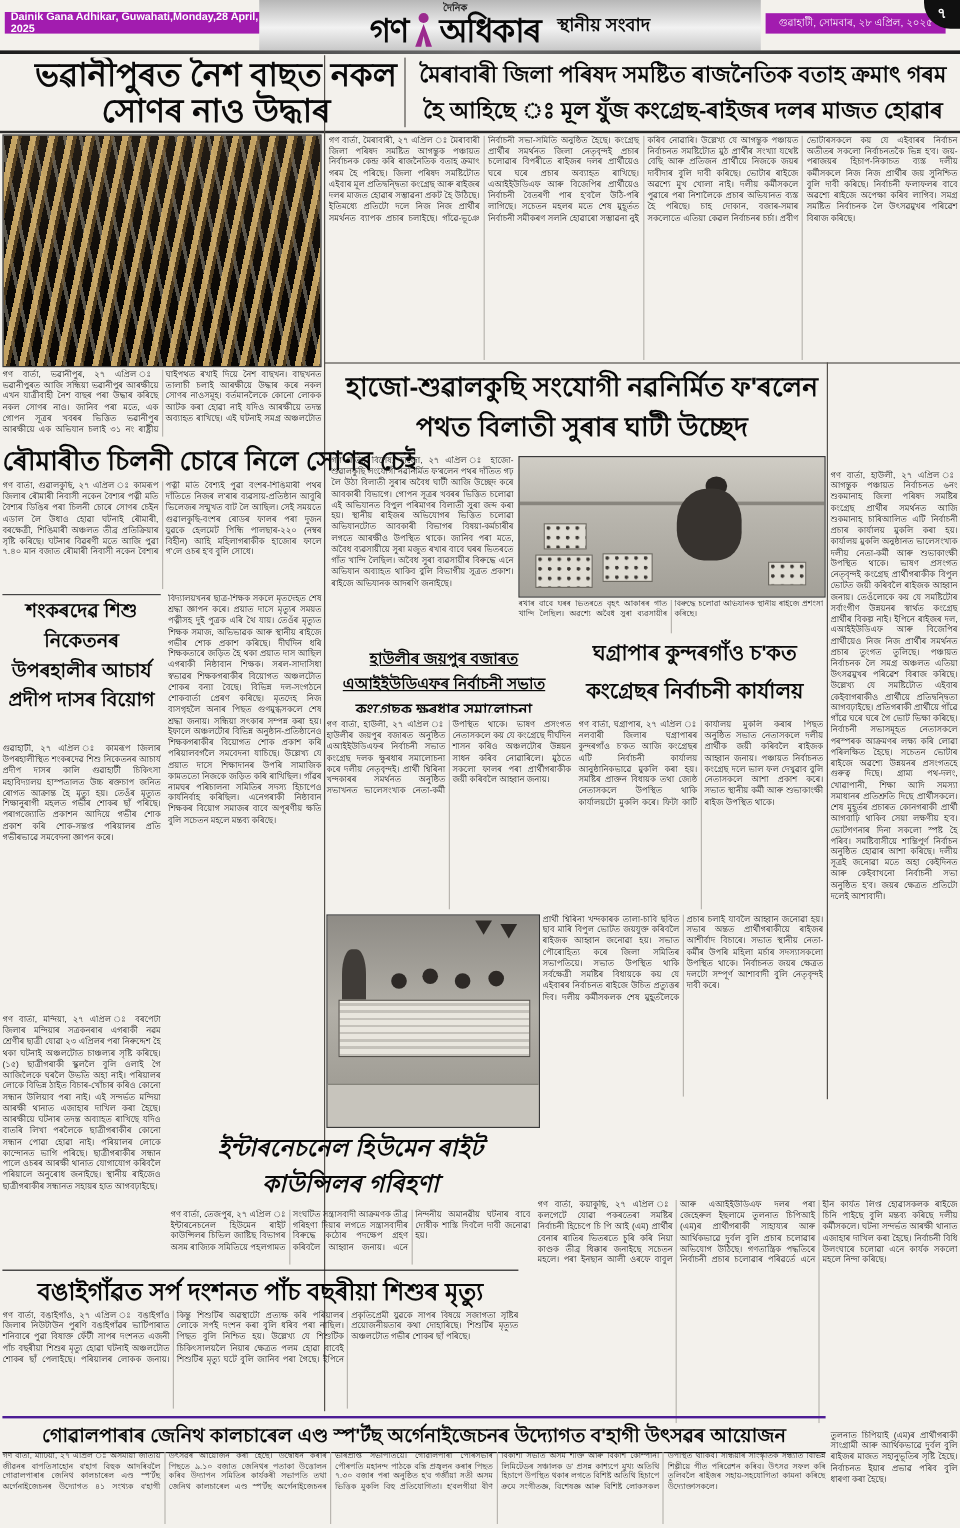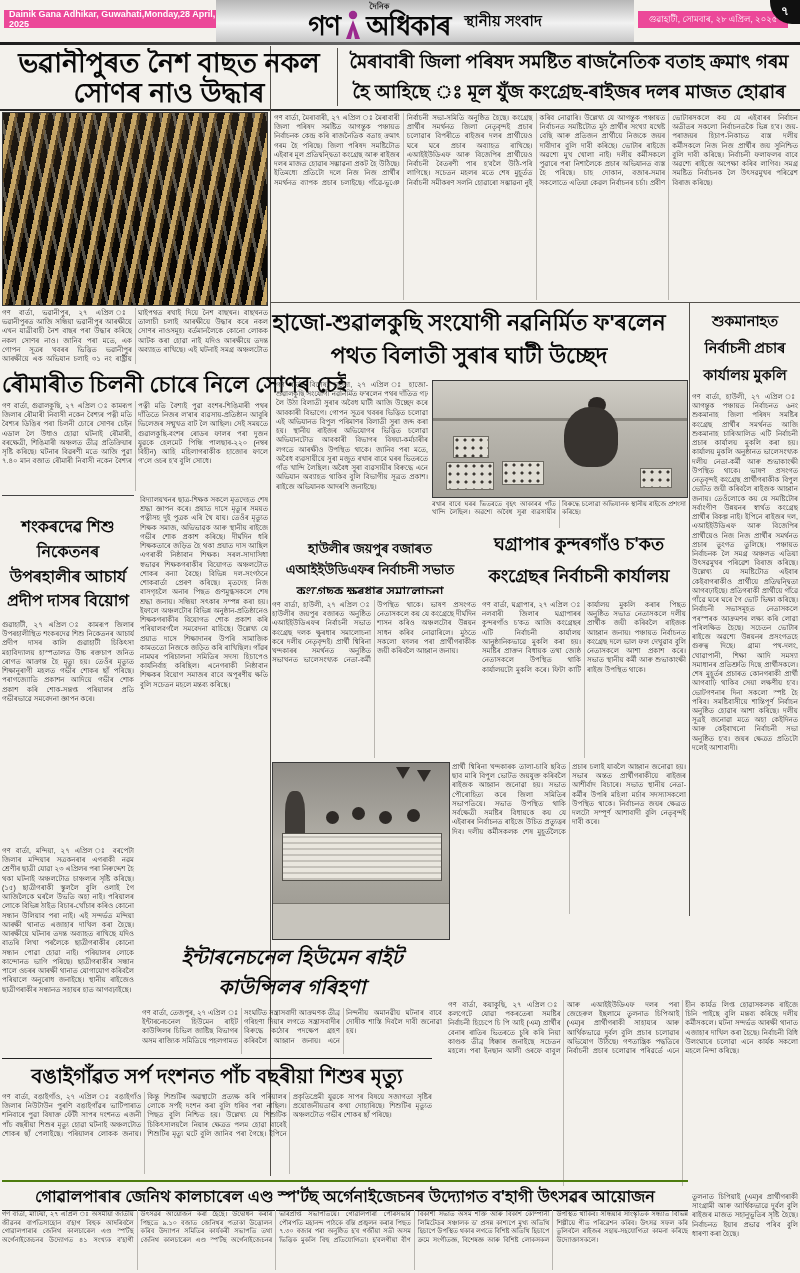--- a/index.html
+++ b/index.html
@@ -1,20 +1,20 @@
 <!DOCTYPE html>
 <html><head>
 <meta charset="utf-8">
 <style>
   html,body{margin:0;padding:0;}
   #page{position:relative;width:800px;height:1273px;background:#f3f1ec;overflow:hidden;
         font-family:"Liberation Sans",sans-serif;color:#141414;}
   .abs{position:absolute;}
   
-  .mast-bar{background:#ec4899;color:#fff;display:flex;align-items:center;overflow:hidden;}
+  .mast-bar{background:#a21caf;color:#fff;display:flex;align-items:center;overflow:hidden;}
   .mast-left{left:4px;top:10px;width:208px;height:18px;font-size:9px;font-weight:bold;padding:0 5px;}
   .mast-right{left:638px;top:11px;width:150px;height:17px;font-size:8.5px;justify-content:center;}
   .mast-center{left:216px;top:0;width:418px;height:42px;
     background:linear-gradient(180deg,#b7b7b7,#f2f2f2 55%,#c8c8c8);
     display:flex;align-items:center;justify-content:center;gap:14px;}
   .logo-row{display:flex;align-items:flex-end;gap:3px;position:relative;padding-top:8px;}
   .logo-word{font-size:27px;font-weight:900;line-height:0.95;color:#080808;letter-spacing:-1px;}
   .logo-dainik{position:absolute;top:-2px;left:50%;transform:translateX(-50%);font-size:8px;font-weight:bold;color:#222;}
   .tagline{font-size:15px;font-weight:900;color:#0a0a0a;}
   .corner{right:0;top:0;width:30px;height:24px;background:#101010;border-bottom-left-radius:22px;
@@ -76,54 +76,53 @@
   <div class="abs mast-bar mast-right">গুৱাহাটী, সোমবাৰ, ২৮ এপ্ৰিল, ২০২৫</div>
   <div class="abs corner">৭</div>
   <div class="abs mast-rule"></div>
 
   <div class="abs rule-h" style="left:0;top:109px;width:800px;"></div>
   <div class="abs rule-v" style="left:270px;top:46px;height:1130px;"></div>
   <div class="abs rule-v" style="left:337px;top:48px;height:58px;"></div>
   <div class="abs rule-v" style="left:689px;top:302px;height:614px;"></div>
   <div class="abs" style="left:270px;top:302px;width:530px;height:1px;background:#55524c;"></div>
 
-  <div class="abs hl" style="left:3px;top:48px;width:332px;height:62px;font-size:27px;line-height:1.12;">ভৱানীপুৰত নৈশ বাছত নকল সোণৰ নাও উদ্ধাৰ</div>
+  <div class="abs hl" style="left:14px;top:48px;width:332px;height:62px;font-size:27px;line-height:1.12;">ভৱানীপুৰত নৈশ বাছত নকল সোণৰ নাও উদ্ধাৰ</div>
   <div class="abs hl" style="left:342px;top:47px;width:454px;height:62px;font-size:18.5px;line-height:1.6;">মৈৰাবাৰী জিলা পৰিষদ সমষ্টিত ৰাজনৈতিক বতাহ ক্ৰমাৎ গৰম হৈ আহিছে ঃ মূল যুঁজ কংগ্ৰেছ-ৰাইজৰ দলৰ মাজত হোৱাৰ সম্ভাৱনা</div>
 
   <div class="abs photo photo-gold" style="left:2px;top:112px;width:264px;height:192px;"></div>
   <div class="abs bt cols2" style="left:2px;top:308px;width:266px;height:56px;">গণ বাৰ্তা, ভৱানীপুৰ, ২৭ এপ্ৰিল ঃ ভৱানীপুৰত আজি সন্ধিয়া ভৱানীপুৰ আৰক্ষীয়ে এখন যাত্ৰীবাহী নৈশ বাছৰ পৰা উদ্ধাৰ কৰিছে নকল সোণৰ নাও। জানিব পৰা মতে, এক গোপন সূত্ৰৰ খবৰৰ ভিত্তিত ভৱানীপুৰ আৰক্ষীয়ে এক অভিযান চলাই ৩১ নং ৰাষ্ট্ৰীয় ঘাইপথত ৰখাই দিয়ে নৈশ বাছখন। বাছখনত তালাচী চলাই আৰক্ষীয়ে উদ্ধাৰ কৰে নকল সোণৰ নাওসমূহ। বৰ্তমানলৈকে কোনো লোকক আটক কৰা হোৱা নাই যদিও আৰক্ষীয়ে তদন্ত অব্যাহত ৰাখিছে। এই ঘটনাই সমগ্ৰ অঞ্চলটোত তীব্ৰ চাঞ্চল্যৰ সৃষ্টি কৰিছে। হাউলীত উঠিছিল নৈশ বাছখনত।</div>
 
   <div class="abs bt cols4" style="left:274px;top:113px;width:524px;height:187px;">গণ বাৰ্তা, মৈৰাবাৰী, ২৭ এপ্ৰিল ঃ মৈৰাবাৰী জিলা পৰিষদ সমষ্টিত আগন্তুক পঞ্চায়ত নিৰ্বাচনক কেন্দ্ৰ কৰি ৰাজনৈতিক বতাহ ক্ৰমাৎ গৰম হৈ পৰিছে। জিলা পৰিষদ সমষ্টিটোত এইবাৰ মূল প্ৰতিদ্বন্দ্বিতা কংগ্ৰেছ আৰু ৰাইজৰ দলৰ মাজত হোৱাৰ সম্ভাৱনা প্ৰকট হৈ উঠিছে। ইতিমধ্যে প্ৰতিটো দলে নিজ নিজ প্ৰাৰ্থীৰ সমৰ্থনত ব্যাপক প্ৰচাৰ চলাইছে। গাঁৱে-ভূঞে নিৰ্বাচনী সভা-সমিতি অনুষ্ঠিত হৈছে। কংগ্ৰেছ প্ৰাৰ্থীৰ সমৰ্থনত জিলা নেতৃবৃন্দই প্ৰচাৰ চলোৱাৰ বিপৰীতে ৰাইজৰ দলৰ প্ৰাৰ্থীয়েও ঘৰে ঘৰে প্ৰচাৰ অব্যাহত ৰাখিছে। এআইইউডিএফ আৰু বিজেপিৰ প্ৰাৰ্থীয়েও নিৰ্বাচনী বৈতৰণী পাৰ হ'বলৈ উঠি-পৰি লাগিছে। সচেতন মহলৰ মতে শেষ মুহূৰ্তত নিৰ্বাচনী সমীকৰণ সলনি হোৱাৰো সম্ভাৱনা নুই কৰিব নোৱাৰি। উল্লেখ্য যে আগন্তুক পঞ্চায়ত নিৰ্বাচনত সমষ্টিটোত মুঠ প্ৰাৰ্থীৰ সংখ্যা যথেষ্ট বেছি আৰু প্ৰতিজন প্ৰাৰ্থীয়ে নিজকে জয়ৰ দাবীদাৰ বুলি দাবী কৰিছে। ভোটাৰ ৰাইজে অৱশ্যে মুখ খোলা নাই। দলীয় কৰ্মীসকলে পুৱাৰে পৰা নিশালৈকে প্ৰচাৰ অভিযানত ব্যস্ত হৈ পৰিছে। চাহ দোকান, বজাৰ-সমাৰ সকলোতে এতিয়া কেৱল নিৰ্বাচনৰ চৰ্চা। প্ৰবীণ ভোটাৰসকলে কয় যে এইবাৰৰ নিৰ্বাচন অতীতৰ সকলো নিৰ্বাচনতকৈ ভিন্ন হ'ব। জয়-পৰাজয়ৰ হিচাপ-নিকাচত ব্যস্ত দলীয় কৰ্মীসকলে নিজ নিজ প্ৰাৰ্থীৰ জয় সুনিশ্চিত বুলি দাবী কৰিছে। নিৰ্বাচনী ফলাফলৰ বাবে অৱশ্যে ৰাইজে অপেক্ষা কৰিব লাগিব। সমগ্ৰ সমষ্টিত নিৰ্বাচনক লৈ উৎসৱমুখৰ পৰিৱেশ বিৰাজ কৰিছে।</div>
 
   <div class="abs hl" style="left:2px;top:367px;width:344px;height:31px;font-size:22px;white-space:nowrap;">ৰৌমাৰীত চিলনী চোৰে নিলে সোণৰ চেইন</div>
   <div class="abs bt cols2" style="left:2px;top:401px;width:266px;height:90px;">গণ বাৰ্তা, গুৱালকুছি, ২৭ এপ্ৰিল ঃ কামৰূপ জিলাৰ ৰৌমাৰী নিবাসী নকেন বৈশ্যৰ পত্নী মতি বৈশ্যৰ ডিঙিৰ পৰা চিলনী চোৰে সোণৰ চেইন এডাল লৈ উধাও হোৱা ঘটনাই ৰৌমাৰী, বৰক্ষেত্ৰী, শিঙিমাৰী অঞ্চলত তীব্ৰ প্ৰতিক্ৰিয়াৰ সৃষ্টি কৰিছে। ঘটনাৰ বিৱৰণী মতে আজি পুৱা ৭.৪০ মান বজাত ৰৌমাৰী নিবাসী নকেন বৈশ্যৰ পত্নী মতি বৈশ্যই পুৱা বংশৰ-শিঙিমাৰী পথৰ দাঁতিতে নিজৰ ল'ৰাৰ ব্যৱসায়-প্ৰতিষ্ঠান আবুৰি ভিলেজৰ সন্মুখত বাট লৈ আছিল। সেই সময়তে গুৱালকুছি-বংশৰ ৰোডৰ ফালৰ পৰা দুজন যুৱকে হেলমেট পিন্ধি পালছাৰ-২২০ (নম্বৰ বিহীন) আহি মহিলাগৰাকীক হাজোৰ ফালে গ'লে ওচৰ হ'ব বুলি সোধে।</div>
 
-  <div class="abs hl" style="left:2px;top:495px;width:132px;height:122px;font-size:16px;line-height:1.55;border-top:1px solid #444;padding-top:19px;">শংকৰদেৱ শিশু নিকেতনৰ উপৰহালীৰ আচাৰ্য প্ৰদীপ দাসৰ বিয়োগ</div>
+  <div class="abs hl" style="left:2px;top:495px;width:132px;height:122px;font-size:16px;line-height:1.55;border-top:1px solid #444;padding-top:2px;">শংকৰদেৱ শিশু নিকেতনৰ উপৰহালীৰ আচাৰ্য প্ৰদীপ দাসৰ বিয়োগ</div>
   <div class="abs bt" style="left:2px;top:620px;width:132px;height:134px;">গুৱাহাটী, ২৭ এপ্ৰিল ঃ কামৰূপ জিলাৰ উপৰহালীস্থিত শংকৰদেৱ শিশু নিকেতনৰ আচাৰ্য প্ৰদীপ দাসৰ কালি গুৱাহাটী চিকিৎসা মহাবিদ্যালয় হাস্পতালত উচ্চ ৰক্তচাপ জনিত ৰোগত আক্ৰান্ত হৈ মৃত্যু হয়। তেওঁৰ মৃত্যুত শিক্ষানুৰাগী মহলত গভীৰ শোকৰ ছাঁ পৰিছে। পৰাগজ্যোতি প্ৰকাশন আদিয়ে গভীৰ শোক প্ৰকাশ কৰি শোক-সন্তপ্ত পৰিয়ালৰ প্ৰতি গভীৰভাৱে সমবেদনা জ্ঞাপন কৰে।</div>
   <div class="abs bt" style="left:140px;top:495px;width:128px;height:443px;">বিদ্যালয়খনৰ ছাত্ৰ-শিক্ষক সকলে মৃতদেহত শেষ শ্ৰদ্ধা জ্ঞাপন কৰে। প্ৰয়াত দাসে মৃত্যুৰ সময়ত পত্নীসহ দুই পুত্ৰক এৰি থৈ যায়। তেওঁৰ মৃত্যুত শিক্ষক সমাজ, অভিভাৱক আৰু স্থানীয় ৰাইজে গভীৰ শোক প্ৰকাশ কৰিছে। দীৰ্ঘদিন ধৰি শিক্ষকতাৰে জড়িত হৈ থকা প্ৰয়াত দাস আছিল এগৰাকী নিষ্ঠাবান শিক্ষক। সৰল-সাদাসিধা স্বভাৱৰ শিক্ষকগৰাকীৰ বিয়োগত অঞ্চলটোত শোকৰ বন্যা বৈছে। বিভিন্ন দল-সংগঠনে শোকবাৰ্তা প্ৰেৰণ কৰিছে। মৃতদেহ নিজ বাসগৃহলৈ অনাৰ পিছত গুণমুগ্ধসকলে শেষ শ্ৰদ্ধা জনায়। সন্ধিয়া সৎকাৰ সম্পন্ন কৰা হয়। ইফালে অঞ্চলটোৰ বিভিন্ন অনুষ্ঠান-প্ৰতিষ্ঠানেও শিক্ষকগৰাকীৰ বিয়োগত শোক প্ৰকাশ কৰি পৰিয়ালবৰ্গলৈ সমবেদনা যাচিছে। উল্লেখ্য যে প্ৰয়াত দাসে শিক্ষাদানৰ উপৰি সামাজিক কামততো নিজকে জড়িত কৰি ৰাখিছিল। গাঁৱৰ নামঘৰ পৰিচালনা সমিতিৰ সদস্য হিচাপেও কাৰ্যনিৰ্বাহ কৰিছিল। এনেগৰাকী নিষ্ঠাবান শিক্ষকৰ বিয়োগ সমাজৰ বাবে অপূৰণীয় ক্ষতি বুলি সচেতন মহলে মন্তব্য কৰিছে।</div>
 
   <div class="abs bt" style="left:2px;top:846px;width:132px;height:206px;">গণ বাৰ্তা, মন্দিয়া, ২৭ এপ্ৰিল ঃ বৰপেটা জিলাৰ মন্দিয়াৰ সত্ৰকনৰাৰ এগৰাকী নৱম শ্ৰেণীৰ ছাত্ৰী যোৱা ২৩ এপ্ৰিলৰ পৰা নিৰুদ্দেশ হৈ থকা ঘটনাই অঞ্চলটোত চাঞ্চল্যৰ সৃষ্টি কৰিছে। (১৫) ছাত্ৰীগৰাকী স্কুললৈ বুলি ওলাই গৈ আজিলৈকে ঘৰলৈ উভতি অহা নাই। পৰিয়ালৰ লোকে বিভিন্ন ঠাইত বিচাৰ-খোঁচাৰ কৰিও কোনো সন্ধান উলিয়াব পৰা নাই। এই সন্দৰ্ভত মন্দিয়া আৰক্ষী থানাত এজাহাৰ দাখিল কৰা হৈছে। আৰক্ষীয়ে ঘটনাৰ তদন্ত অব্যাহত ৰাখিছে যদিও বাতৰি লিখা পৰলৈকে ছাত্ৰীগৰাকীৰ কোনো সন্ধান পোৱা হোৱা নাই। পৰিয়ালৰ লোকে কান্দোনত ভাগি পৰিছে। ছাত্ৰীগৰাকীৰ সন্ধান পালে ওচৰৰ আৰক্ষী থানাত যোগাযোগ কৰিবলৈ পৰিয়ালে অনুৰোধ জনাইছে। স্থানীয় ৰাইজেও ছাত্ৰীগৰাকীৰ সন্ধানত সহায়ৰ হাত আগবঢ়াইছে।</div>
 
-  <div class="abs hl" style="left:264px;top:306px;width:410px;height:66px;font-size:22px;line-height:1.5;">হাজো-শুৱালকুছি সংযোগী নৱনিৰ্মিত ফ'ৰলেন পথত বিলাতী সুৰাৰ ঘাটী উচ্ছেদ</div>
+  <div class="abs hl" style="left:280px;top:306px;width:410px;height:66px;font-size:22px;line-height:1.5;">হাজো-শুৱালকুছি সংযোগী নৱনিৰ্মিত ফ'ৰলেন পথত বিলাতী সুৰাৰ ঘাটী উচ্ছেদ</div>
   <div class="abs bt" style="left:276px;top:380px;width:152px;height:216px;">গণ বাৰ্তা, বিশেষ, হাজো, ২৭ এপ্ৰিল ঃ হাজো-শুৱালকুছি সংযোগী নৱনিৰ্মিত ফ'ৰলেন পথৰ দাঁতিত গঢ় লৈ উঠা বিলাতী সুৰাৰ অবৈধ ঘাটী আজি উচ্ছেদ কৰে আবকাৰী বিভাগে। গোপন সূত্ৰৰ খবৰৰ ভিত্তিত চলোৱা এই অভিযানত বিপুল পৰিমাণৰ বিলাতী সুৰা জব্দ কৰা হয়। স্থানীয় ৰাইজৰ অভিযোগৰ ভিত্তিত চলোৱা অভিযানটোত আবকাৰী বিভাগৰ বিষয়া-কৰ্মচাৰীৰ লগতে আৰক্ষীও উপস্থিত থাকে। জানিব পৰা মতে, অবৈধ ব্যৱসায়ীয়ে সুৰা মজুত ৰখাৰ বাবে ঘৰৰ ভিতৰতে গাঁত খান্দি লৈছিল। অবৈধ সুৰা ব্যৱসায়ীৰ বিৰুদ্ধে এনে অভিযান অব্যাহত থাকিব বুলি বিভাগীয় সূত্ৰত প্ৰকাশ। ৰাইজে অভিযানক আদৰণি জনাইছে।</div>
   <div class="abs photo photo-liquor" style="left:432px;top:380px;width:254px;height:116px;">
     <div class="lp-wall"></div>
     <div class="lp-person-head"></div>
     <div class="lp-person"></div>
     <div class="lp-box" style="left:5%;bottom:6%;width:46px;height:26px;"></div>
     <div class="lp-box" style="left:27%;bottom:10%;width:40px;height:22px;"></div>
     <div class="lp-box" style="left:8%;bottom:34%;width:34px;height:20px;"></div>
     <div class="lp-box" style="right:6%;bottom:8%;width:30px;height:18px;"></div>
   </div>
   <div class="abs cap cols2" style="left:432px;top:500px;width:254px;height:28px;">ৰখাৰ বাবে ঘৰৰ ভিতৰতে বৃহৎ আকাৰৰ গাঁত খান্দি লৈছিল। অৱশ্যে অবৈধ সুৰা ব্যৱসায়ীৰ বিৰুদ্ধে চলোৱা অভিযানক স্থানীয় ৰাইজে প্ৰশংসা কৰিছে।</div>
 
-  <div class="abs hl" style="left:692px;top:308px;width:106px;height:82px;font-size:14.5px;line-height:1.85;">শুকমানাহত নিৰ্বাচনী প্ৰচাৰ কাৰ্যালয় মুকলি</div>
   <div class="abs bt" style="left:692px;top:392px;width:106px;height:520px;">গণ বাৰ্তা, হাউলী, ২৭ এপ্ৰিল ঃ আগন্তুক পঞ্চায়ত নিৰ্বাচনত ৬নং শুকমানাহ জিলা পৰিষদ সমষ্টিৰ কংগ্ৰেছ প্ৰাৰ্থীৰ সমৰ্থনত আজি শুকমানাহ চাৰিআলিত এটি নিৰ্বাচনী প্ৰচাৰ কাৰ্যালয় মুকলি কৰা হয়। কাৰ্যালয় মুকলি অনুষ্ঠানত ভালেসংখ্যক দলীয় নেতা-কৰ্মী আৰু শুভাকাংক্ষী উপস্থিত থাকে। ভাষণ প্ৰসংগত নেতৃবৃন্দই কংগ্ৰেছ প্ৰাৰ্থীগৰাকীক বিপুল ভোটত জয়ী কৰিবলৈ ৰাইজক আহ্বান জনায়। তেওঁলোকে কয় যে সমষ্টিটোৰ সৰ্বাংগীণ উন্নয়নৰ স্বাৰ্থত কংগ্ৰেছ প্ৰাৰ্থীৰ বিকল্প নাই। ইপিনে ৰাইজৰ দল, এআইইউডিএফ আৰু বিজেপিৰ প্ৰাৰ্থীয়েও নিজ নিজ প্ৰাৰ্থীৰ সমৰ্থনত প্ৰচাৰ তুংগত তুলিছে। পঞ্চায়ত নিৰ্বাচনক লৈ সমগ্ৰ অঞ্চলত এতিয়া উৎসৱমুখৰ পৰিৱেশ বিৰাজ কৰিছে। উল্লেখ্য যে সমষ্টিটোত এইবাৰ কেইবাগৰাকীও প্ৰাৰ্থীয়ে প্ৰতিদ্বন্দ্বিতা আগবঢ়াইছে। প্ৰতিগৰাকী প্ৰাৰ্থীয়ে গাঁৱে গাঁৱে ঘৰে ঘৰে গৈ ভোট ভিক্ষা কৰিছে। নিৰ্বাচনী সভাসমূহত নেতাসকলে পৰস্পৰক আক্ৰমণৰ লক্ষ্য কৰি লোৱা পৰিলক্ষিত হৈছে। সচেতন ভোটাৰ ৰাইজে অৱশ্যে উন্নয়নৰ প্ৰসংগতহে গুৰুত্ব দিছে। গ্ৰাম্য পথ-দলং, খোৱাপানী, শিক্ষা আদি সমস্যা সমাধানৰ প্ৰতিশ্ৰুতি দিছে প্ৰাৰ্থীসকলে। শেষ মুহূৰ্তৰ প্ৰচাৰত কোনগৰাকী প্ৰাৰ্থী আগবাঢ়ি থাকিব সেয়া লক্ষণীয় হ'ব। ভোটগণনাৰ দিনা সকলো স্পষ্ট হৈ পৰিব। সমষ্টিবাসীয়ে শান্তিপূৰ্ণ নিৰ্বাচন অনুষ্ঠিত হোৱাৰ আশা কৰিছে। দলীয় সূত্ৰই জনোৱা মতে অহা কেইদিনত আৰু কেইবাখনো নিৰ্বাচনী সভা অনুষ্ঠিত হ'ব। জয়ৰ ক্ষেত্ৰত প্ৰতিটো দলেই আশাবাদী।</div>
 
-  <div class="abs hl" style="left:272px;top:538px;width:196px;height:56px;font-size:13px;line-height:1.65;">হাউলীৰ জয়পুৰ বজাৰত এআইইউডিএফৰ নিৰ্বাচনী সভাত কংগ্ৰেছক ক্ষুৰধাৰ সমালোচনা</div>
+  <div class="abs hl" style="left:272px;top:538px;width:196px;height:56px;font-size:13px;line-height:1.65;text-decoration:underline;">হাউলীৰ জয়পুৰ বজাৰত এআইইউডিএফৰ নিৰ্বাচনী সভাত কংগ্ৰেছক ক্ষুৰধাৰ সমালোচনা</div>
   <div class="abs hl" style="left:472px;top:528px;width:214px;height:70px;font-size:17.5px;line-height:1.85;">ঘগ্ৰাপাৰ কুন্দৰগাঁও চ'কত কংগ্ৰেছৰ নিৰ্বাচনী কাৰ্যালয় মুকলি</div>
   <div class="abs bt cols2" style="left:272px;top:600px;width:204px;height:158px;">গণ বাৰ্তা, হাউলী, ২৭ এপ্ৰিল ঃ হাউলীৰ জয়পুৰ বজাৰত অনুষ্ঠিত এআইইউডিএফৰ নিৰ্বাচনী সভাত কংগ্ৰেছ দলক ক্ষুৰধাৰ সমালোচনা কৰে দলীয় নেতৃবৃন্দই। প্ৰাৰ্থী শ্বিৰিনা খন্দকাৰৰ সমৰ্থনত অনুষ্ঠিত সভাখনত ভালেসংখ্যক নেতা-কৰ্মী উপস্থিত থাকে। ভাষণ প্ৰসংগত নেতাসকলে কয় যে কংগ্ৰেছে দীৰ্ঘদিন শাসন কৰিও অঞ্চলটোৰ উন্নয়ন সাধন কৰিব নোৱাৰিলে। মুঠতে সকলো ফালৰ পৰা প্ৰাৰ্থীগৰাকীক জয়ী কৰিবলৈ আহ্বান জনায়।</div>
   <div class="abs bt cols2" style="left:482px;top:600px;width:204px;height:158px;">গণ বাৰ্তা, ঘগ্ৰাপাৰ, ২৭ এপ্ৰিল ঃ নলবাৰী জিলাৰ ঘগ্ৰাপাৰৰ কুন্দৰগাঁও চ'কত আজি কংগ্ৰেছৰ এটি নিৰ্বাচনী কাৰ্যালয় আনুষ্ঠানিকভাৱে মুকলি কৰা হয়। সমষ্টিৰ প্ৰাক্তন বিধায়ক তথা জ্যেষ্ঠ নেতাসকলে উপস্থিত থাকি কাৰ্যালয়টো মুকলি কৰে। ফিটা কাটি কাৰ্যালয় মুকলি কৰাৰ পিছত অনুষ্ঠিত সভাত নেতাসকলে দলীয় প্ৰাৰ্থীক জয়ী কৰিবলৈ ৰাইজক আহ্বান জনায়। পঞ্চায়ত নিৰ্বাচনত কংগ্ৰেছ দলে ভাল ফল দেখুৱাব বুলি নেতাসকলে আশা প্ৰকাশ কৰে। সভাত স্থানীয় কৰ্মী আৰু শুভাকাংক্ষী ৰাইজ উপস্থিত থাকে।</div>
 
   <div class="abs photo photo-aiudf" style="left:272px;top:762px;width:176px;height:176px;">
     <div class="ap-flag" style="left:70%;top:2%;"></div>
     <div class="ap-flag" style="left:82%;top:4%;"></div>
     <div class="ap-standing"></div>
     <div class="ap-head" style="left:30%;top:27%;"></div>
     <div class="ap-head" style="left:45%;top:25%;"></div>
@@ -136,16 +135,16 @@
 
   <div class="abs hl" style="left:142px;top:942px;width:300px;height:62px;font-size:20px;line-height:1.5;font-style:italic;">ইন্টাৰনেচনেল হিউমেন ৰাইট কাউন্সিলৰ গৰিহণা</div>
   <div class="abs bt cols3" style="left:142px;top:1008px;width:300px;height:46px;">গণ বাৰ্তা, তেজপুৰ, ২৭ এপ্ৰিল ঃ ইন্টাৰনেচনেল হিউমেন ৰাইট কাউন্সিলৰ চিভিল জাষ্টিছ বিভাগৰ অসম ৰাজ্যিক সমিতিয়ে পহলগামত সংঘটিত সন্ত্ৰাসবাদী আক্ৰমণক তীব্ৰ গৰিহণা দিয়াৰ লগতে সন্ত্ৰাসবাদীৰ বিৰুদ্ধে কঠোৰ পদক্ষেপ গ্ৰহণ কৰিবলৈ আহ্বান জনায়। এনে নিন্দনীয় অমানৱীয় ঘটনাৰ বাবে দোষীক শাস্তি দিবলৈ দাবী জনোৱা হয়।</div>
 
   <div class="abs bt cols3" style="left:448px;top:1000px;width:350px;height:186px;">গণ বাৰ্তা, কয়াকুছি, ২৭ এপ্ৰিল ঃ কলগেটে যোৱা পকৰতেৰা সমষ্টিৰ নিৰ্বাচনী হিচেপে চি পি আই (এম) প্ৰাৰ্থীৰ বেনাৰ ৰাতিৰ ভিতৰতে চুৰি কৰি নিয়া কাণ্ডক তীব্ৰ ধিক্কাৰ জনাইছে সচেতন মহলে। পৰা ইনছান আলী ওৰফে বাবুল আৰু এআইইউডিএফ দলৰ পৰা জেহেৰুল ইছলামে তুলনাত চিপিআই (এম)ৰ প্ৰাৰ্থীগৰাকী সাহায্যৰ আৰু আৰ্থিকভাৱে দুৰ্বল বুলি প্ৰচাৰ চলোৱাৰ অভিযোগ উঠিছে। গণতান্ত্ৰিক পদ্ধতিৰে নিৰ্বাচনী প্ৰচাৰ চলোৱাৰ পৰিৱৰ্তে এনে হীন কাৰ্যত লিপ্ত হোৱাসকলক ৰাইজে চিনি পাইছে বুলি মন্তব্য কৰিছে দলীয় কৰ্মীসকলে। ঘটনা সন্দৰ্ভত আৰক্ষী থানাত এজাহাৰ দাখিল কৰা হৈছে। নিৰ্বাচনী বিধি উলংঘাৰে চলোৱা এনে কাৰ্যক সকলো মহলে নিন্দা কৰিছে।</div>
   <div class="abs bt" style="left:692px;top:1192px;width:106px;height:76px;">তুলনাত চিপিয়াই (এম)ৰ প্ৰাৰ্থীগৰাকী সাংগ্ৰামী আৰু আৰ্থিকভাৱে দুৰ্বল বুলি ৰাইজৰ মাজত সহানুভূতিৰ সৃষ্টি হৈছে। নিৰ্বাচনত ইয়াৰ প্ৰভাৱ পৰিব বুলি ধাৰণা কৰা হৈছে।</div>
 
   <div class="abs hl" style="left:2px;top:1058px;width:430px;height:30px;font-size:20px;white-space:nowrap;border-top:1.5px solid #222;padding-top:2px;">বঙাইগাঁৱত সৰ্প দংশনত পাঁচ বছৰীয়া শিশুৰ মৃত্যু</div>
   <div class="abs bt cols3" style="left:2px;top:1092px;width:430px;height:82px;">গণ বাৰ্তা, বঙাইগাঁও, ২৭ এপ্ৰিল ঃ বঙাইগাঁও জিলাৰ নিউটাউন পুৰণি বঙাইগাঁৱৰ ভাটিপাৰাত শনিবাৰে পুৱা বিষাক্ত ফেঁটী সাপৰ দংশনত এজনী পাঁচ বছৰীয়া শিশুৰ মৃত্যু হোৱা ঘটনাই অঞ্চলটোত শোকৰ ছাঁ পেলাইছে। পৰিয়ালৰ লোকক জনায়। কিন্তু শিশুটিৰ অৱস্থাটো প্ৰত্যক্ষ কৰি পৰিয়ালৰ লোকে সৰ্পই দংশন কৰা বুলি ধৰিব পৰা নাছিল। পিছত বুলি নিশ্চিত হয়। উল্লেখ্য যে শিশুটিক চিকিৎসালয়লৈ নিয়াৰ ক্ষেত্ৰত পলম হোৱা বাবেই শিশুটিৰ মৃত্যু ঘটে বুলি জানিব পৰা গৈছে। ইপিনে প্ৰকৃতিপ্ৰেমী যুৱকে সাপৰ বিষয়ে সজাগতা সৃষ্টিৰ প্ৰয়োজনীয়তাৰ কথা দোহাৰিছে। শিশুটিৰ মৃত্যুত অঞ্চলটোত গভীৰ শোকৰ ছাঁ পৰিছে।</div>
 
-  <div class="abs hl" style="left:2px;top:1180px;width:686px;height:26px;font-size:16px;white-space:nowrap;border-top:2px solid #4d7c0f;border-bottom:1.5px solid #161616;padding-top:2px;">গোৱালপাৰাৰ জেনিথ কালচাৰেল এণ্ড স্প'ৰ্টছ অৰ্গেনাইজেচনৰ উদ্যোগত ব'হাগী উৎসৱৰ আয়োজন</div>
+  <div class="abs hl" style="left:2px;top:1180px;width:686px;height:26px;font-size:16px;white-space:nowrap;border-top:2px solid #4c1d95;border-bottom:1.5px solid #161616;padding-top:2px;">গোৱালপাৰাৰ জেনিথ কালচাৰেল এণ্ড স্প'ৰ্টছ অৰ্গেনাইজেচনৰ উদ্যোগত ব'হাগী উৎসৱৰ আয়োজন</div>
   <div class="abs bt cols5" style="left:2px;top:1210px;width:686px;height:60px;font-size:6.5px;">গণ বাৰ্তা, মাটিয়া, ২৭ এপ্ৰিল ঃ অসমীয়া জাতীয় জীৱনৰ বাপতিসাহোন ব'হাগ বিহুক আদৰিবলৈ গোৱালপাৰাৰ জেনিথ কালচাৰেল এণ্ড স্প'ৰ্টছ অৰ্গেনাইজেচনৰ উদ্যোগত ৪১ সংখ্যক ব'হাগী উৎসৱৰ আয়োজন কৰা হৈছে। উদ্বোধন কৰাৰ পিছতে ৯.১০ বজাত জেনিথৰ পতাকা উত্তোলন কৰিব উদ্যাপন সমিতিৰ কাৰ্যকৰী সভাপতি তথা জেনিথ কালচাৰেল এণ্ড স্প'ৰ্টছ অৰ্গেনাইজেচনৰ ভাৰপ্ৰাপ্ত সভাপতিয়ে। গোৱালপাৰা পৌৰসভাৰ পৌৰপতি মহানন্দ পাঠকে বন্তি প্ৰজ্বলন কৰাৰ পিছত ৭.৩০ বজাৰ পৰা অনুষ্ঠিত হ'ব গৰ্জীয়া সতী অসম ভিত্তিক মুকলি বিহু প্ৰতিযোগিতা। হ'বলগীয়া বীণ বিকাশী সভাত অসম শক্তি আৰু বিকাশ কোম্পানী লিমিটেডৰ সঞ্চালক ড' প্ৰসন্ন কাশ্যপে মুখ্য অতিথি হিচাপে উপস্থিত থকাৰ লগতে বিশিষ্ট অতিথি হিচাপে ক্ৰমে সংগীতজ্ঞ, বিশেষজ্ঞ আৰু বিশিষ্ট লোকসকল উপস্থিত থাকিব। সন্ধিয়াৰ সাংস্কৃতিক সন্ধ্যাত বিভিন্ন শিল্পীয়ে গীত পৰিৱেশন কৰিব। উৎসৱ সফল কৰি তুলিবলৈ ৰাইজৰ সহায়-সহযোগিতা কামনা কৰিছে উদ্যোক্তাসকলে।</div>
 
 </div>
 
 </body></html>

